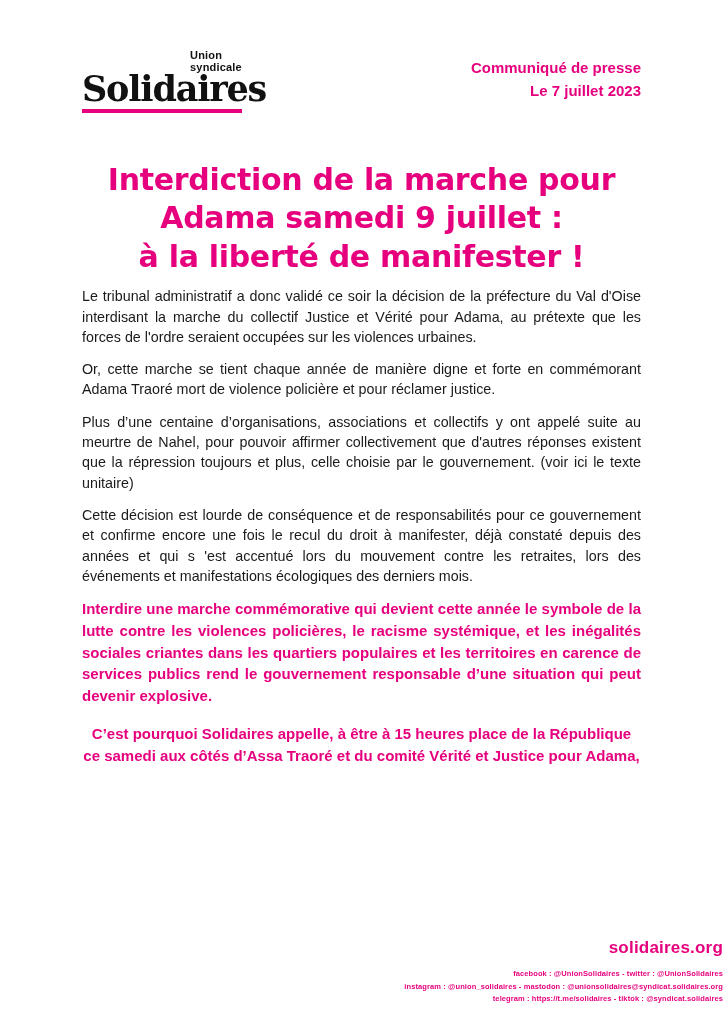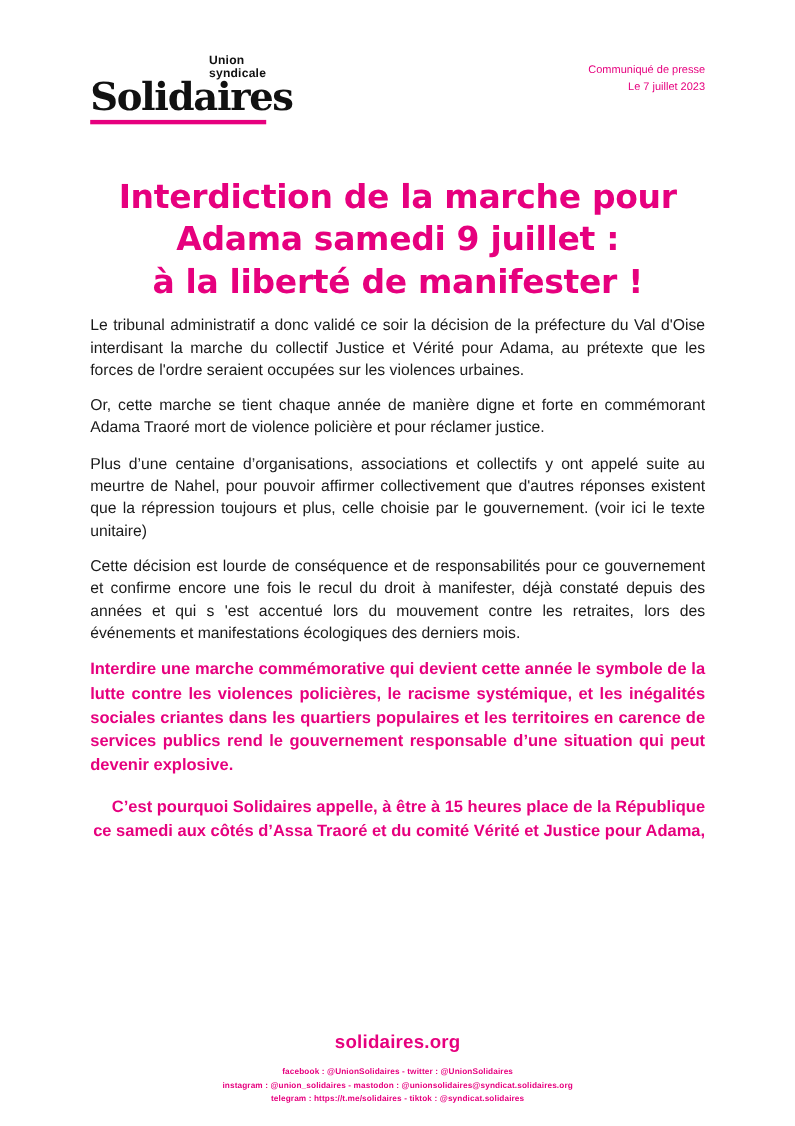--- a/index.html
+++ b/index.html
@@ -55,22 +55,22 @@
   }
   .logo-underline {
     height: 4px;
     background: #e6007e;
     width: 160px;
     margin-top: 3px;
   }
   .header-right {
     text-align: right;
     color: #e6007e;
-    font-weight: normal;
-    font-size: 10px;
+    font-weight: bold;
+    font-size: 15px;
     line-height: 1.55;
     padding-top: 6px;
   }
 
   
   .title {
     margin-top: 48px;
     text-align: center;
     color: #e6007e;
     font-family: "DejaVu Sans", sans-serif;
@@ -95,30 +95,30 @@
     color: #1a1a1a;
   }
   .body-copy p.pink {
     color: #e6007e;
     font-weight: bold;
     font-size: 15px;
     line-height: 1.45;
     margin-bottom: 16px;
   }
   .body-copy p.pink.last {
-    text-align: right;
+    text-align: center;
   }
 
   
   .footer {
     position: absolute;
     left: 0;
     right: 0;
     bottom: 18px;
-    text-align: center;
+    text-align: right;
     margin-top: 27px;
   }
   .footer-site {
     color: #e6007e;
     font-weight: bold;
     font-size: 17px;
     letter-spacing: 0.2px;
     margin-bottom: 10px;
   }
   .footer-lines {

